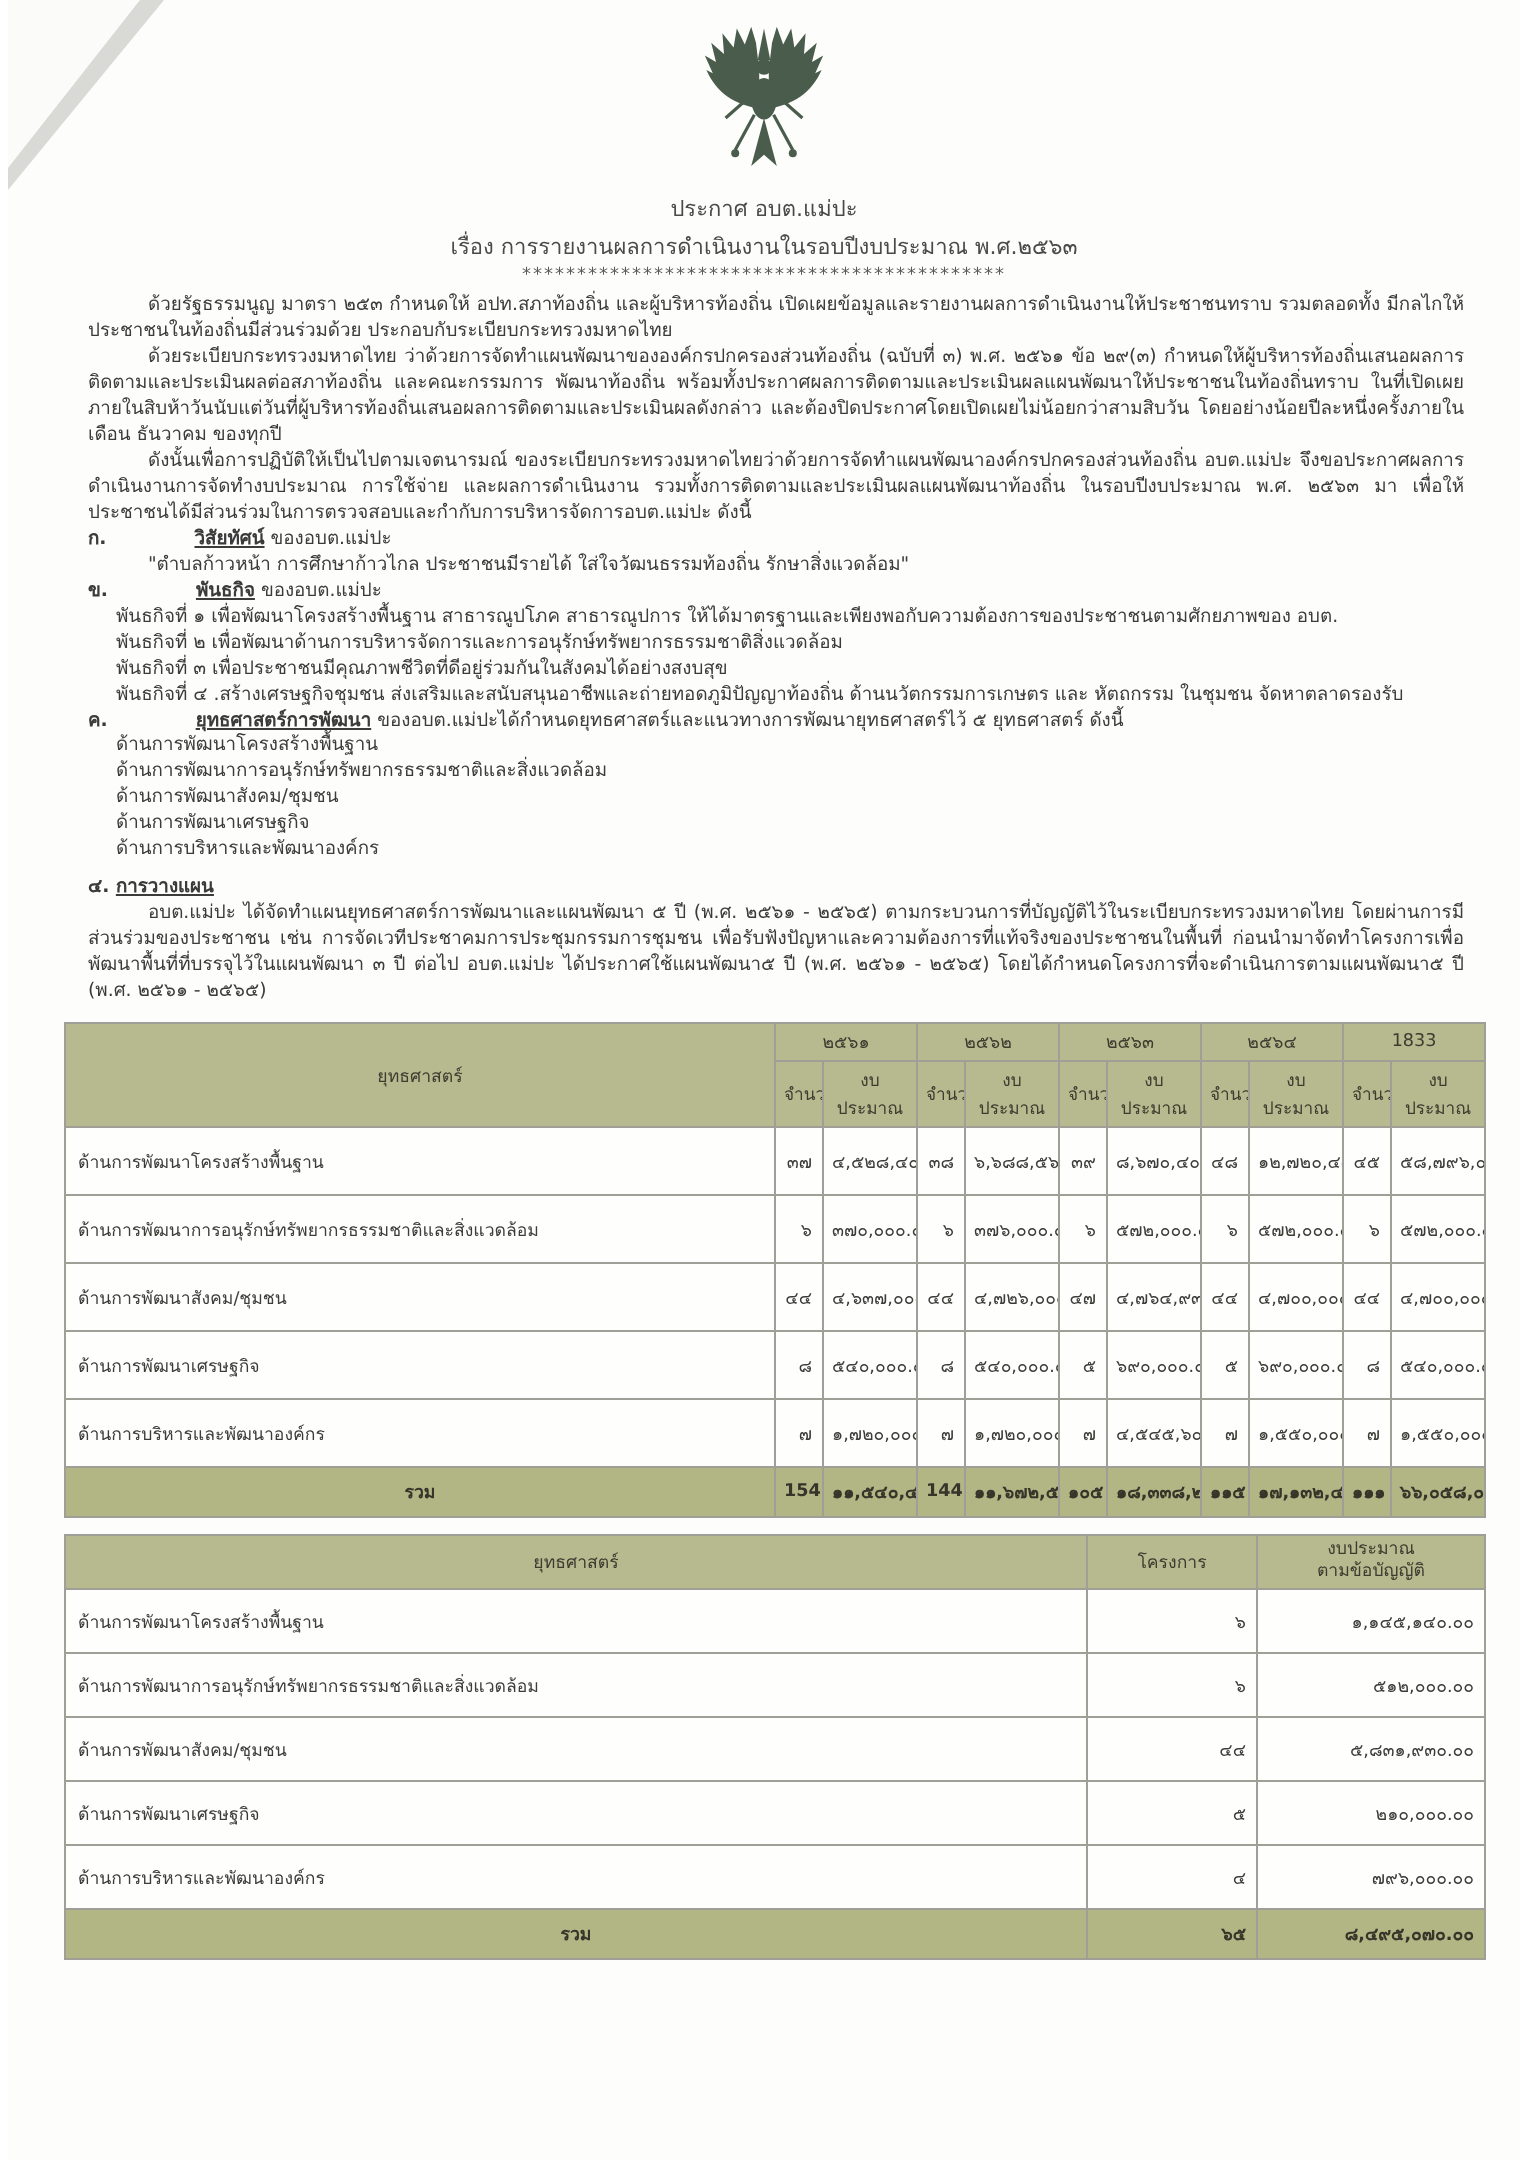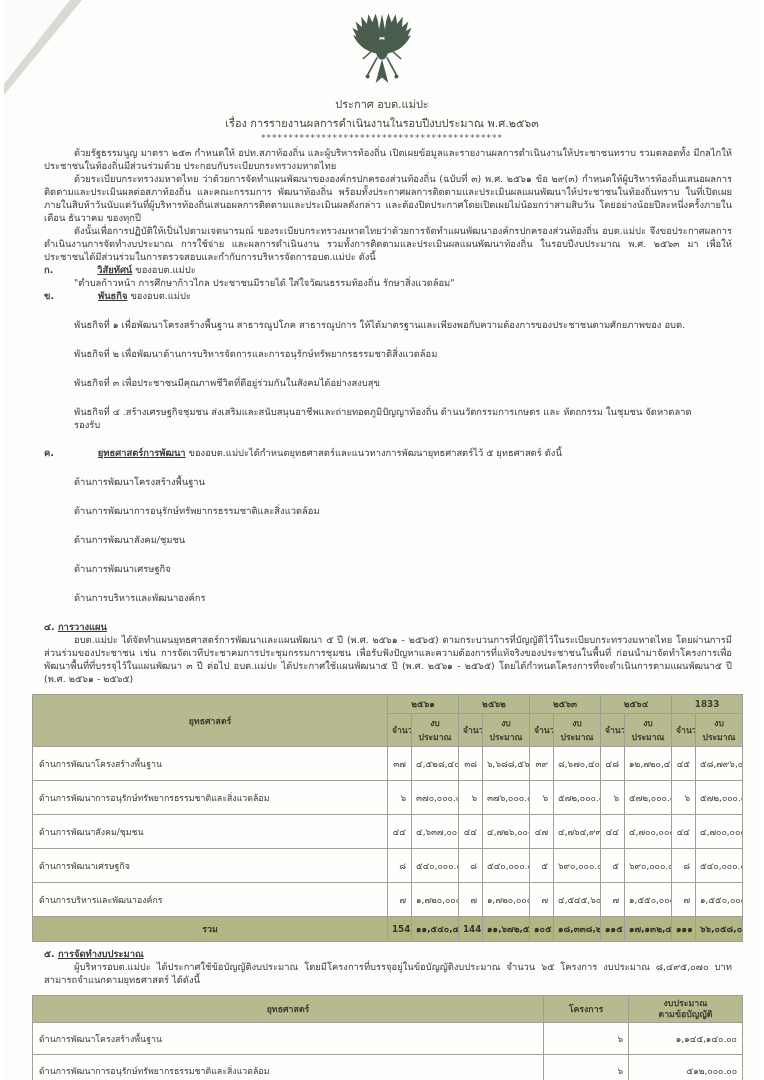--- a/index.html
+++ b/index.html
@@ -22,27 +22,27 @@
   .emblem { display:block; margin:0 auto; }
   .title-line { margin:1px 0; font-size:11px; color:#4a4a46; }
   .divider { margin:1px 0 4px 0; font-size:9px; letter-spacing:1px; color:#5a5a55; }
 
   .content { margin:4px 28px 0 40px; font-size:9.4px; line-height:1.38; }
   .para { margin:0; text-indent:30px; text-align:justify; overflow-wrap:break-word; }
   .sec-line { margin:0; }
   .sec-label { font-weight:bold; }
   .sec-heading { font-weight:bold; text-decoration:underline;margin-left:41px; }
   .quote { margin:0; padding-left:30px; }
-  .item { margin:16px; padding-left:14px; overflow-wrap:break-word; }
+  .item { margin:0; padding-left:14px; overflow-wrap:break-word; }
   .num-heading { margin:6px 0 0 0; font-weight:bold; }
   .num-heading .u { text-decoration:underline; }
 
   table { border-collapse:collapse; table-layout:fixed; margin:8px 0 0 28px; width:710px; font-size:8.8px; color:#3d3d38; }
   th, td { border:1px solid #9f9f98; padding:2px 4px; overflow:hidden; }
-  thead th { background:#b7ba8e; font-weight:bold; text-align:center; color:#3c3c30; }
+  thead th { background:#b7ba8e; font-weight:normal; text-align:center; color:#3c3c30; }
   .t1 tbody td { height:29px; background:#fefefd; }
   .t2 tbody td { height:27px; background:#fefefd; }
   .strat { text-align:left; padding-left:6px; }
   .num { text-align:right; padding-right:5px; }
   tr.total td { background:#b2b584; font-weight:bold; height:20px; text-align:center; color:#35352a; }
   tr.total td.num { text-align:right; }
   .sub-h { font-size:8.6px; }
   .two-line { line-height:1.25; }
 </style>
 </head>
@@ -231,27 +231,20 @@
         <td class="num">๑๐๕</td>
         <td class="num">๑๘,๓๓๘,๒๓๐.๐๐</td>
         <td class="num">๑๑๕</td>
         <td class="num">๑๗,๑๓๒,๔๗๘.๐๐</td>
         <td class="num">๑๑๑</td>
         <td class="num">๖๖,๐๕๘,๐๐๐.๐๐</td>
       </tr>
     </tbody>
   </table>
 
-  <div class="content">
-    <p class="num-heading">
-      <span>๕.</span>
-      <span class="u">การจัดทำงบประมาณ</span>
-    </p>
-    <p class="para">ผู้บริหารอบต.แม่ปะ ได้ประกาศใช้ข้อบัญญัติงบประมาณ โดยมีโครงการที่บรรจุอยู่ในข้อบัญญัติงบประมาณ จำนวน ๖๕ โครงการ งบประมาณ ๘,๔๙๕,๐๗๐ บาท สามารถจำแนกตามยุทธศาสตร์ ได้ดังนี้</p>
-  </div>
 
   <table class="t2">
     <colgroup>
       <col style="width:511px">
         <col style="width:85px">
         <col style="width:114px">
     </colgroup>
     <thead>
       <tr>
         <th>ยุทธศาสตร์</th>

